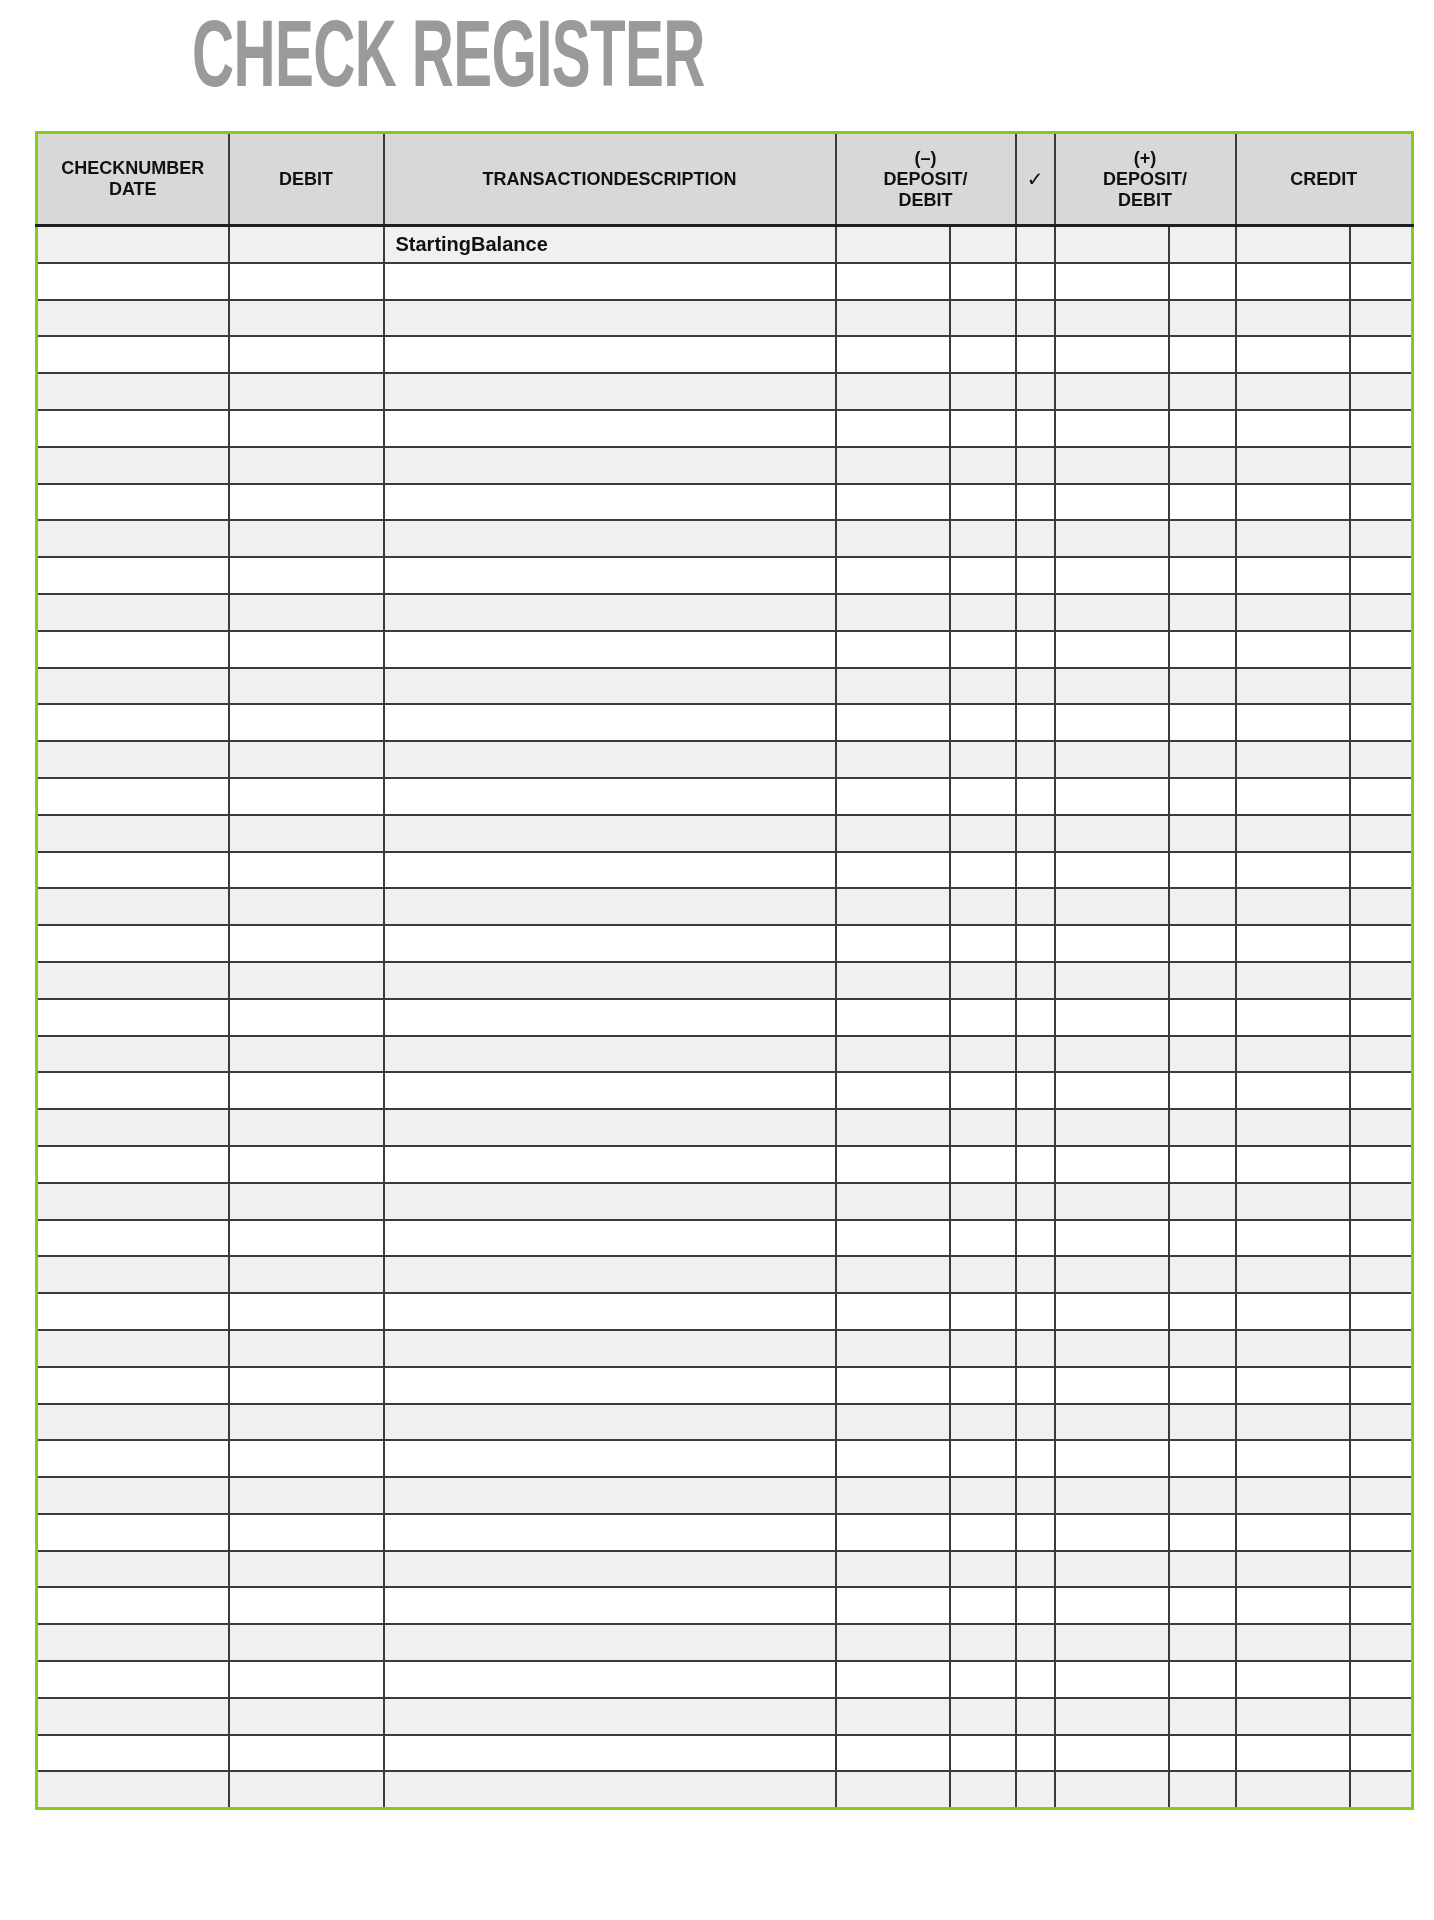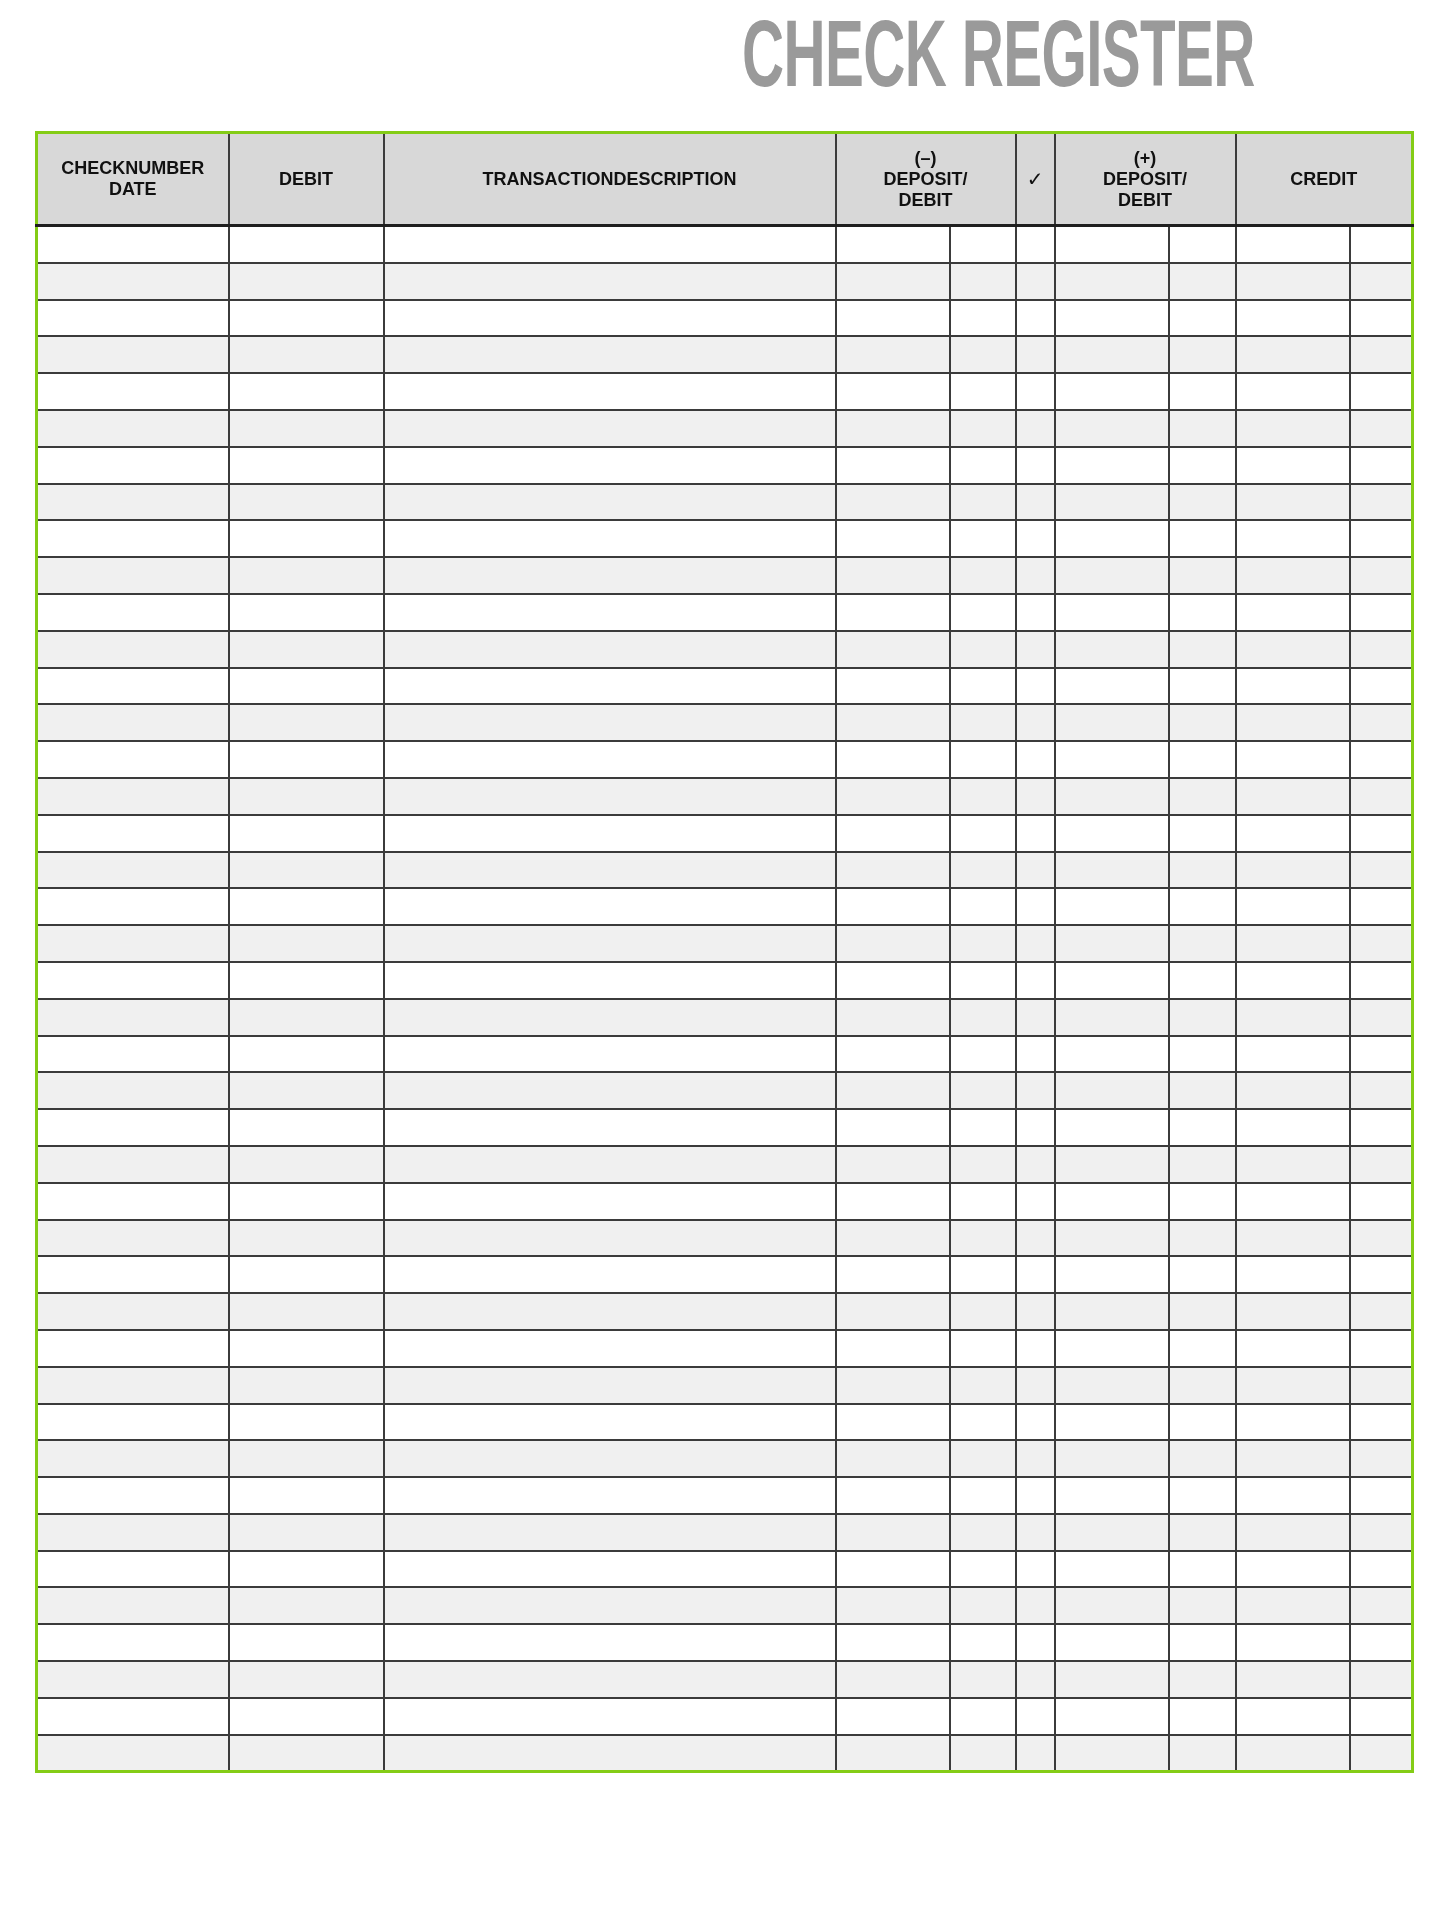--- a/index.html
+++ b/index.html
@@ -15,21 +15,21 @@
     position: relative;
     width: 1434px;
     height: 1920px;
     background: #ffffff;
   }
   .title-wrap {
     position: absolute;
     top: 2px;
     left: 35px;
     width: 1377px;
-    text-align: right;
+    text-align: left;
     white-space: nowrap;
   }
   .title-text {
     display: inline-block;
     font-weight: bold;
     font-size: 94px;
     line-height: 104px;
     color: #9a9a9a;
     letter-spacing: -1px;
     transform: scaleX(0.62);
@@ -127,20 +127,32 @@
         <th class="check-col">✓</th>
         <th colspan="2">
           <span class="hline">(+)</span>
           <span class="hline">DEPOSIT/</span>
           <span class="hline">DEBIT</span>
         </th>
         <th colspan="2">CREDIT</th>
       </tr>
     </thead>
     <tbody>
+        <tr class="gray">
+          <td></td>
+          <td></td>
+          <td class="desc-filled">StartingBalance</td>
+          <td></td>
+          <td></td>
+          <td></td>
+          <td></td>
+          <td></td>
+          <td></td>
+          <td></td>
+        </tr>
         <tr class="white">
           <td></td>
           <td></td>
           <td></td>
           <td></td>
           <td></td>
           <td></td>
           <td></td>
           <td></td>
           <td></td>

